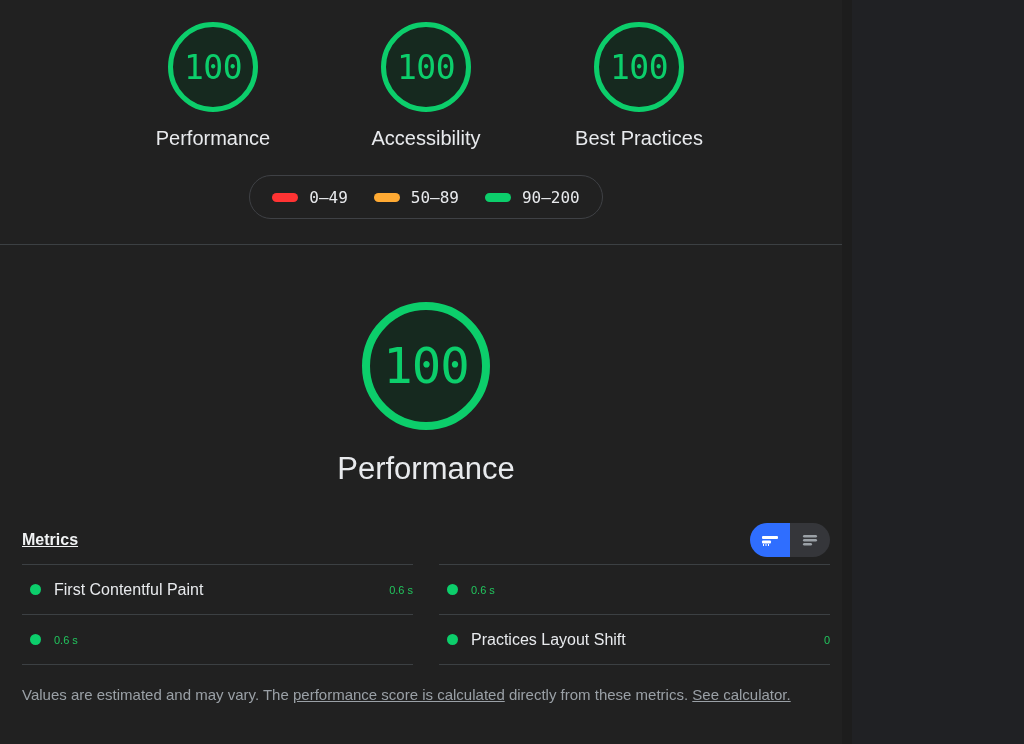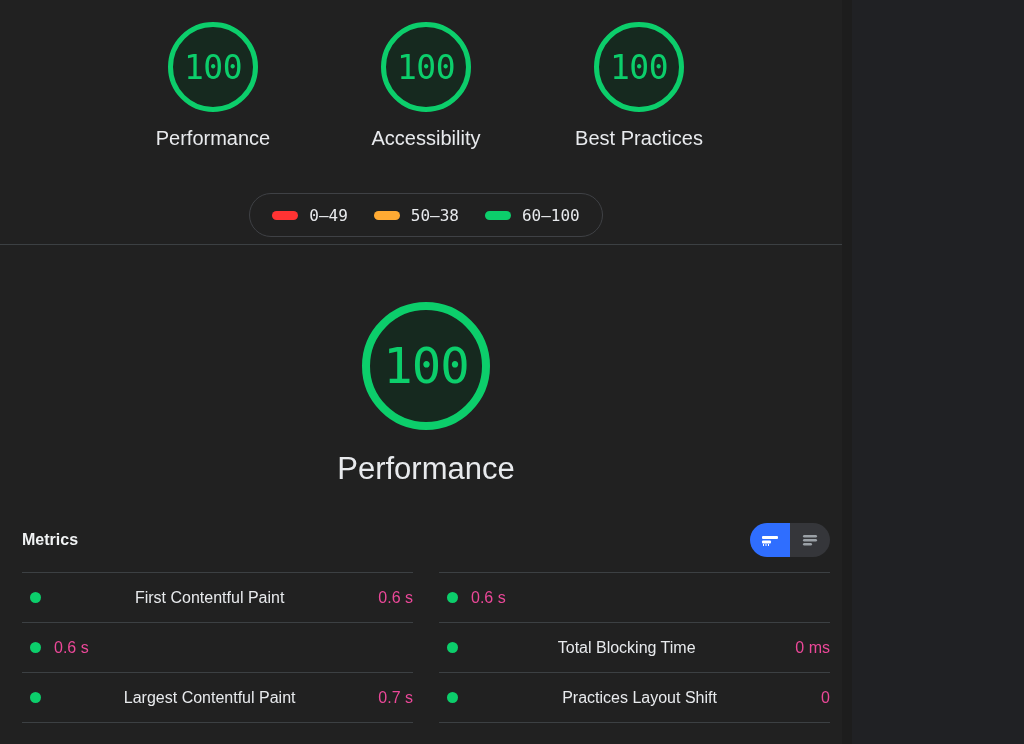--- a/index.html
+++ b/index.html
@@ -14,21 +14,20 @@
     color: #e8eaed;
     overflow: hidden;
     position: relative;
   }
   #app {
     width: 852px;
     height: 744px;
     background: #212121;
     position: relative;
     box-sizing: border-box;
-    text-align: center;
   }
 
   
   .summary {
     height: 245px;
     border-bottom: 1px solid #3c4043;
     box-sizing: border-box;
     display: flex;
     flex-direction: column;
     align-items: center;
@@ -65,21 +64,21 @@
     letter-spacing: -0.5px;
   }
   .gauge-label {
     margin-top: 15px;
     font-size: 20px;
     color: #e8eaed;
     white-space: nowrap;
   }
 
   .legend {
-    margin-top: 43px;
+    margin-top: 25px;
     border: 1px solid #3f4145;
     border-radius: 24px;
     height: 42px;
     display: flex;
     align-items: center;
     padding: 0 22px;
     gap: 26px;
     background: #212121;
   }
   .legend-item {
@@ -137,20 +136,21 @@
     align-items: center;
     justify-content: space-between;
     padding: 0 22px;
     margin-top: 37px;
     height: 32px;
   }
   .metrics-title {
     font-size: 16px;
     font-weight: bold;
     color: #f1f3f4;
+    text-decoration: underline;
   }
   .toggle {
     display: flex;
     border-radius: 17px;
     overflow: hidden;
     height: 34px;
     width: 80px;
   }
   .toggle-btn {
     width: 40px;
@@ -162,21 +162,21 @@
     border: 0;
     padding: 0;
     cursor: pointer;
   }
   .toggle-btn.active { background: #2f6eff; }
   .toggle-btn.inactive { background: #35363a; }
 
   .metrics-grid {
     display: flex;
     padding: 0 22px;
-    margin-top: 16px;
+    margin-top: 8px;
     gap: 26px;
   }
   .metrics-col {
     flex: 1;
     border-top: 1px solid #3c4043;
   }
   .metric-row {
     display: flex;
     align-items: center;
     height: 49px;
@@ -190,22 +190,22 @@
     background: #0cce6b;
     flex: 0 0 auto;
     margin-left: 8px;
   }
   .metric-name {
     font-size: 16px;
     color: #e8eaed;
     flex: 1 1 auto;
   }
   .metric-value {
-    font-size: 16px;
-    color: #ec4899;
+    font-size: 11px;
+    color: #22c55e;
     white-space: nowrap;
   }
 
   .disclaimer {
     padding: 0 22px;
     margin-top: 20px;
     font-size: 15px;
     color: #9aa0a6;
     line-height: 1.3;
   }
@@ -254,25 +254,25 @@
 
     </div>
 
     <div class="legend">
       <div class="legend-item">
         <span class="swatch" style="background:#f33"></span>
         <span class="legend-text">0–49</span>
       </div>
       <div class="legend-item">
         <span class="swatch" style="background:#fa3"></span>
-        <span class="legend-text">50–38</span>
+        <span class="legend-text">50–89</span>
       </div>
       <div class="legend-item">
         <span class="swatch" style="background:#0cce6b"></span>
-        <span class="legend-text">60–100</span>
+        <span class="legend-text">90–200</span>
       </div>
     </div>
   </div>
 
   <div class="category-header">
     <div class="big-ring">
       <span class="score">100</span>
     </div>
     <div class="category-title">Performance</div>
   </div>
@@ -305,39 +305,29 @@
     <div class="metrics-col">
       <div class="metric-row">
         <span class="metric-dot"></span>
         <span class="metric-name">First Contentful Paint</span>
         <span class="metric-value">0.6 s</span>
       </div>
       <div class="metric-row">
         <span class="metric-dot"></span>
         <span class="metric-value">0.6 s</span>
       </div>
-      <div class="metric-row">
-        <span class="metric-dot"></span>
-        <span class="metric-name">Largest Contentful Paint</span>
-        <span class="metric-value">0.7 s</span>
-      </div>
     </div>
 
     <div class="metrics-col">
       <div class="metric-row">
         <span class="metric-dot"></span>
         <span class="metric-value">0.6 s</span>
       </div>
       <div class="metric-row">
         <span class="metric-dot"></span>
-        <span class="metric-name">Total Blocking Time</span>
-        <span class="metric-value">0 ms</span>
-      </div>
-      <div class="metric-row">
-        <span class="metric-dot"></span>
         <span class="metric-name">Practices Layout Shift</span>
         <span class="metric-value">0</span>
       </div>
     </div>
 
   </div>
 
   <div class="disclaimer">
     <span>Values are estimated and may vary. The </span><a href="#">performance score is calculated</a><span> directly from these metrics. </span><a href="#">See calculator.</a>
   </div>

